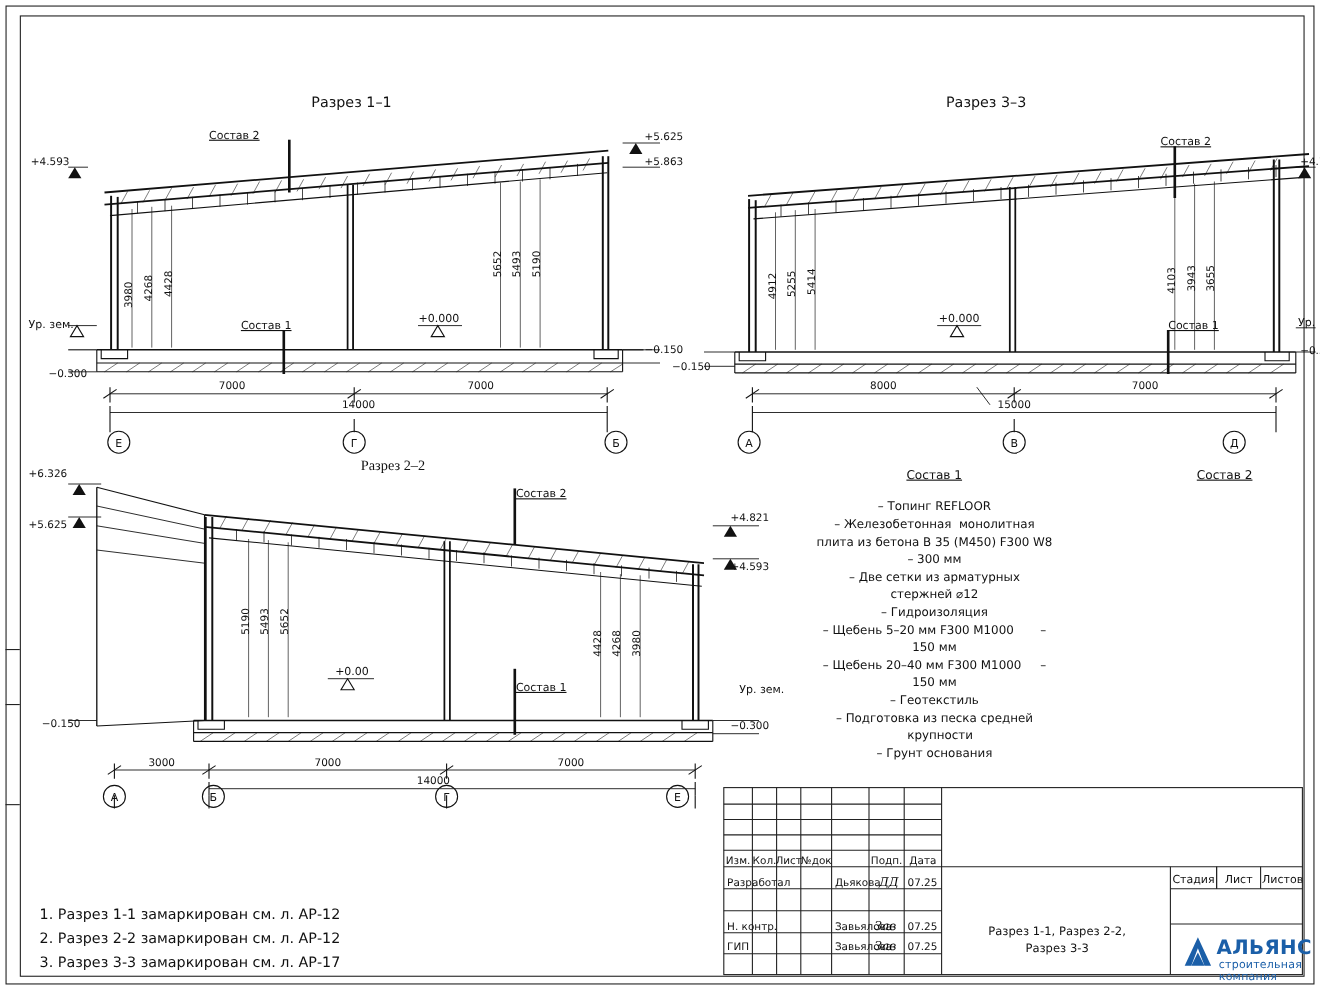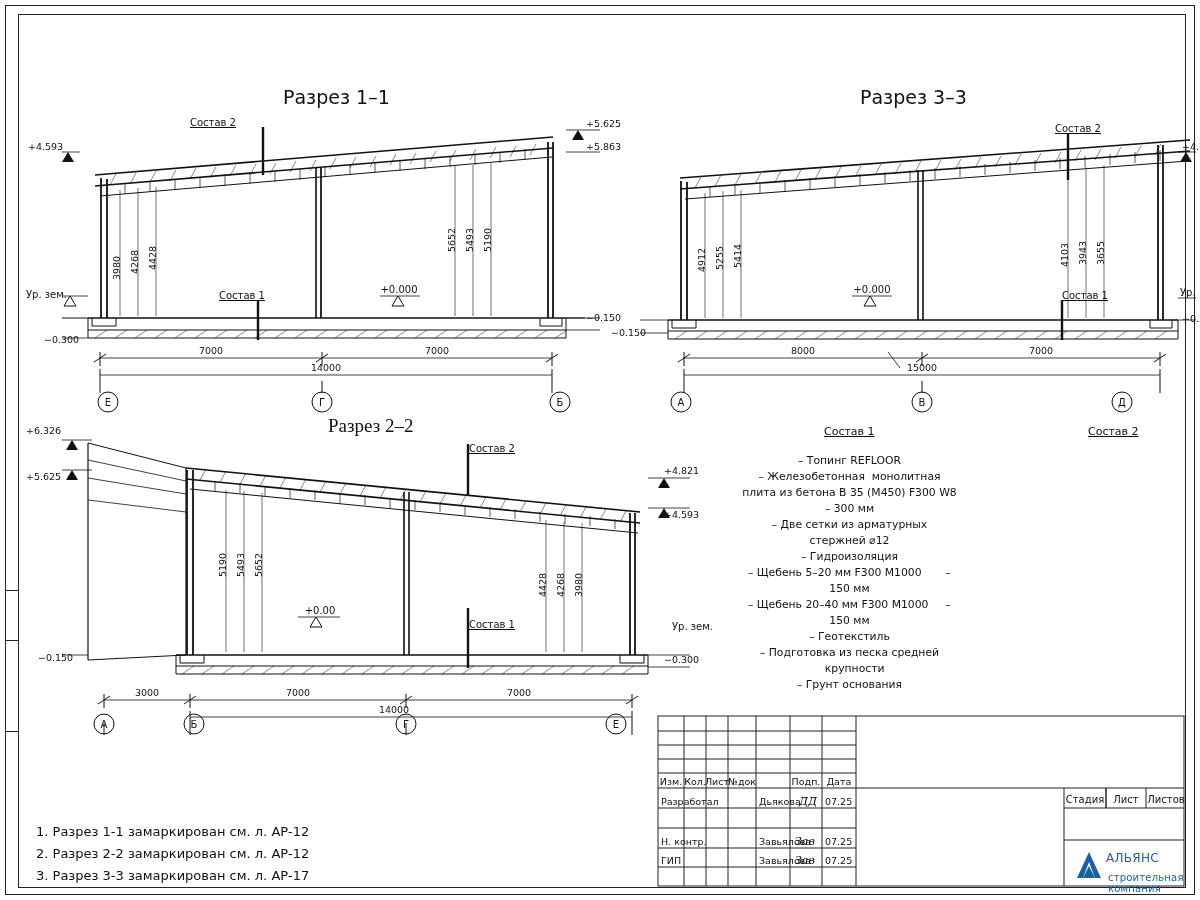--- a/index.html
+++ b/index.html
@@ -11,34 +11,34 @@
     overflow:hidden;
     position:relative;
   }
   .sheet{position:absolute;left:0;top:0;width:1200px;height:900px;}
   .frame-outer{position:absolute;left:5px;top:5px;width:1188px;height:888px;border:1px solid #222;}
   .frame-inner{position:absolute;left:18px;top:14px;width:1166px;height:872px;border:1.6px solid #222;}
   .left-stub{position:absolute;left:5px;top:590px;width:13px;height:140px;border-top:1px solid #222;border-bottom:1px solid #222;}
   .left-stub2{position:absolute;left:5px;top:640px;width:13px;height:1px;background:#222;}
 
   
-  .sec-title{position:absolute;font-size:19px;white-space:nowrap;}
+  .sec-title{position:absolute;font-size:13px;white-space:nowrap;}
 
   
   svg{position:absolute;left:0;top:0;overflow:visible;}
 
   .dim-txt{font-size:9.5px;fill:#111;font-family:"DejaVu Sans",sans-serif;}
   .lbl-txt{font-size:10px;fill:#111;font-family:"DejaVu Sans",sans-serif;}
   .v-txt{font-size:9.5px;fill:#111;font-family:"DejaVu Sans",sans-serif;}
 
   .notes{position:absolute;font-size:13px;line-height:15px;white-space:pre;}
   .legend-title{position:absolute;font-size:11px;text-decoration:underline;}
   .legend-body{position:absolute;font-size:10.8px;line-height:16px;white-space:pre-wrap;width:230px;text-align:center;}
   .sig{font-family:"DejaVu Serif",serif;font-style:italic;font-size:11px;}
-  .logo-txt{position:absolute;font-size:12px;font-weight:normal;color:#1b5fa8;letter-spacing:.3px;}
+  .logo-txt{position:absolute;font-size:18px;font-weight:bold;color:#1b5fa8;letter-spacing:.3px;}
   .logo-sub{position:absolute;font-size:10px;color:#1b5fa8;letter-spacing:.2px;}
 </style>
 </head>
 <body>
 
 <div class="sheet">
 
   <div class="frame-outer"></div>
   <div class="frame-inner"></div>
   <div class="left-stub"></div>
@@ -635,20 +635,22 @@
       <text class="dim-txt" x="759" y="864">Завьялова</text>
       <text class="sig" x="795" y="864">Зав</text>
       <text class="dim-txt" x="825" y="864">07.25</text>
 
       <text class="lbl-txt" x="1085" y="803" text-anchor="middle">Стадия</text>
       <text class="lbl-txt" x="1126" y="803" text-anchor="middle">Лист</text>
       <text class="lbl-txt" x="1166" y="803" text-anchor="middle">Листов</text>
     </g>
   </svg>
 
+  <div style="position:absolute;left:866px;top:840px;width:190px;text-align:center;font-size:10.5px;line-height:15px;white-space:pre-line;">Разрез 1-1, Разрез 2-2,
+Разрез 3-3</div>
 
   <svg width="60" height="40" style="position:absolute;left:1075px;top:848px;">
     <g fill="#1b5fa8">
       <polygon points="14,4 26,30 20,30 14,14 8,30 2,30"></polygon>
       <polygon points="14,18 20,30 8,30"></polygon>
     </g>
   </svg>
   <div class="logo-txt" style="left:1106px;top:851px;">АЛЬЯНС</div>
   <div class="logo-sub" style="left:1108px;top:872px;">строительная компания</div>
 

